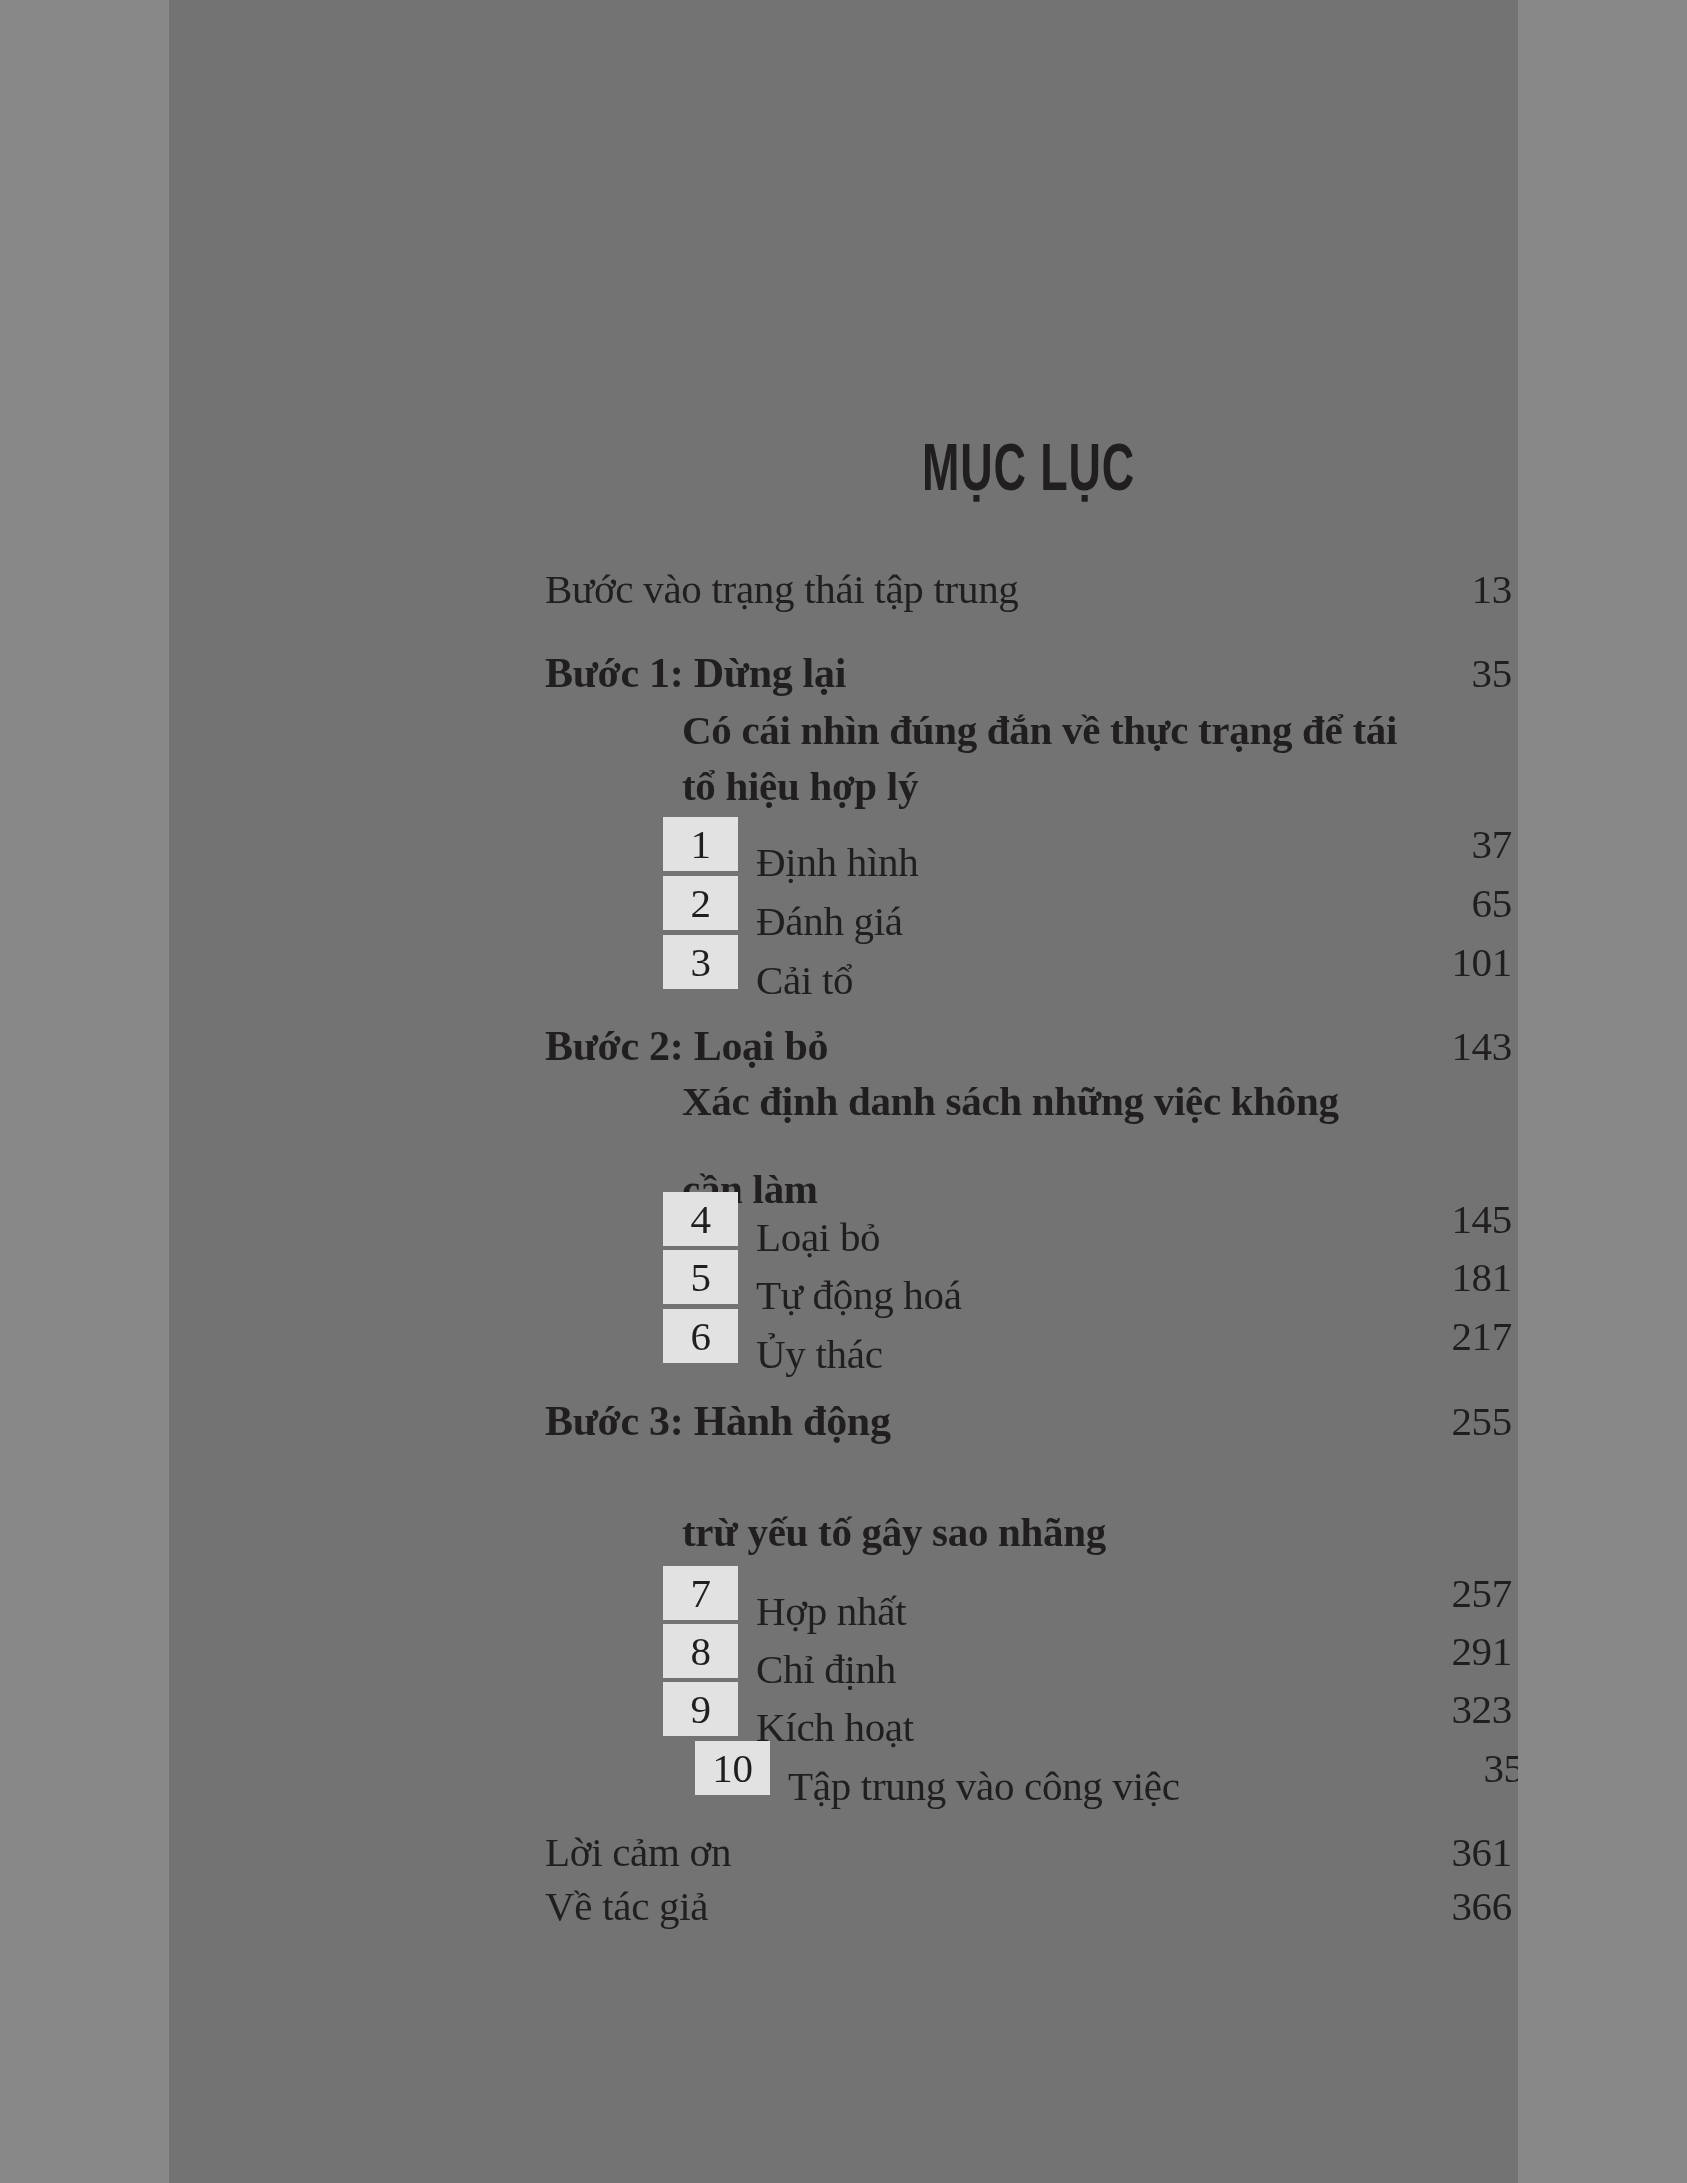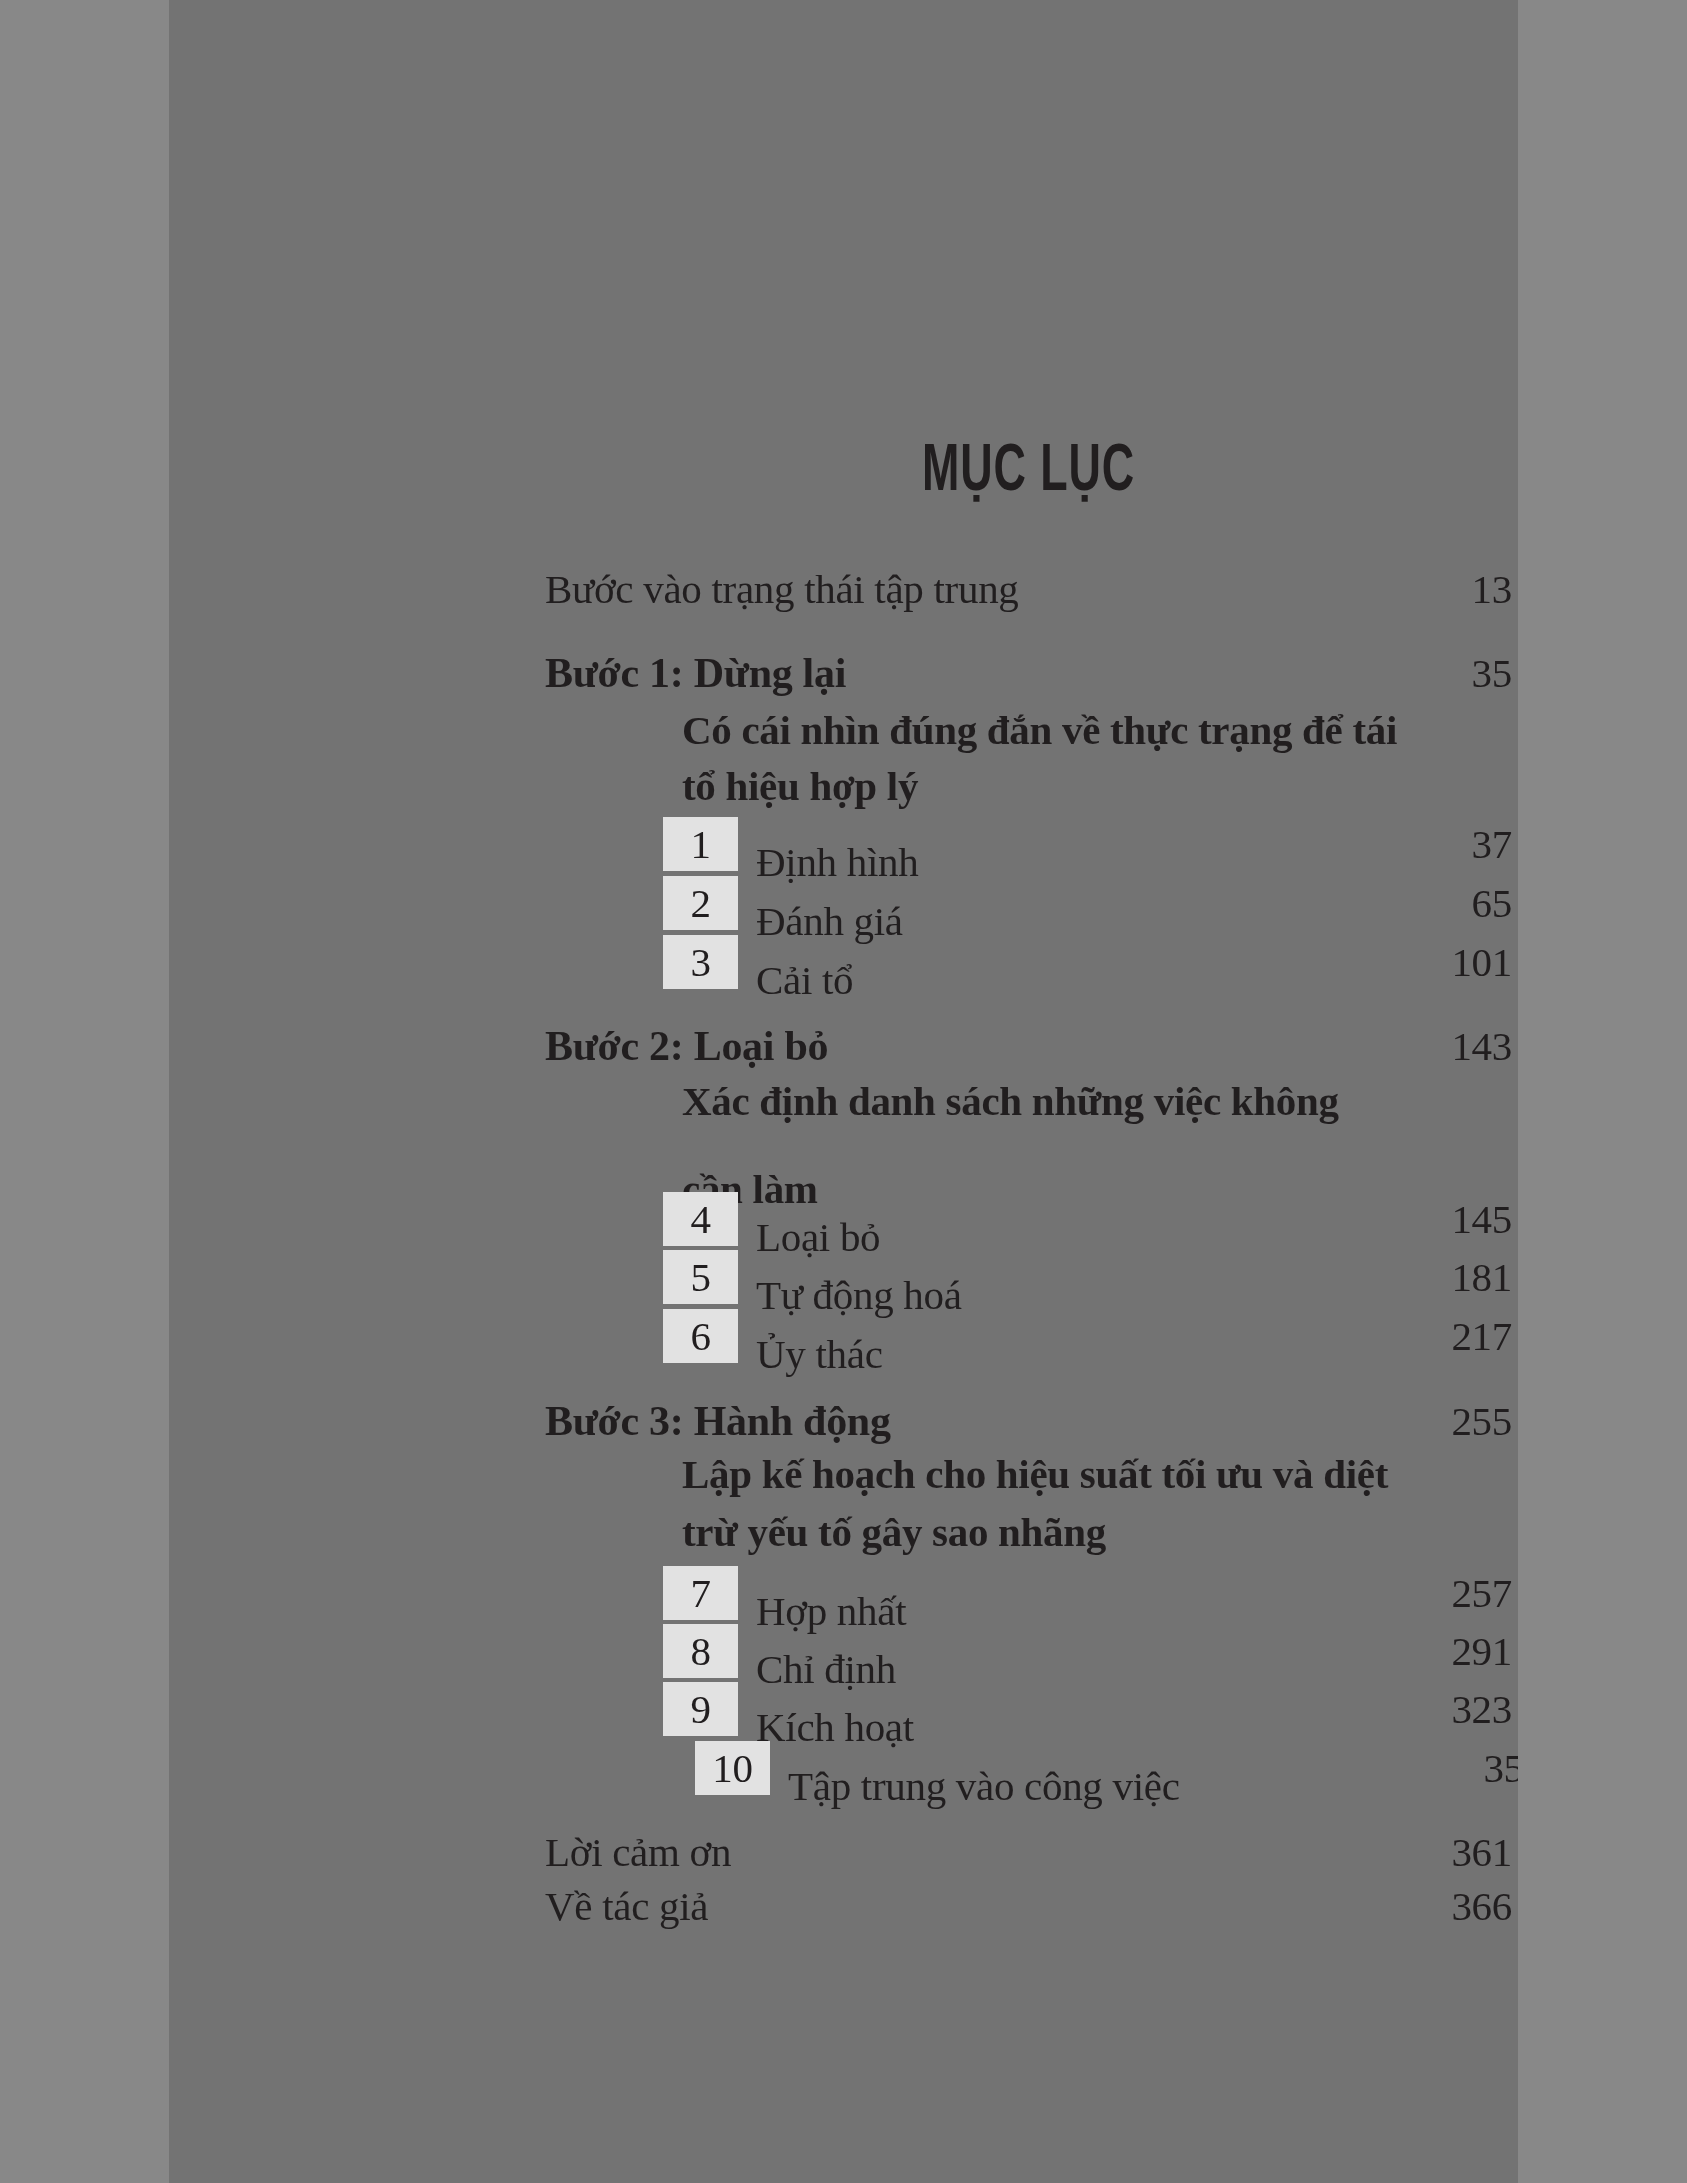--- a/index.html
+++ b/index.html
@@ -153,21 +153,20 @@
   <div class="chapter" id="row-c6">
     <span class="chnum">6</span>
     <span class="chtitle">Ủy thác</span>
     <span class="chpage">217</span>
   </div>
 
   <div class="flat" id="row-h3">
     <span class="lbl bold">Bước 3: Hành động</span>
     <span class="pg">255</span>
   </div>
-  <div class="subtitle" id="row-s3a">Lập kế hoạch cho hiệu suất tối ưu và diệt</div>
   <div class="subtitle" id="row-s3b">trừ yếu tố gây sao nhãng</div>
 
   <div class="chapter" id="row-c7">
     <span class="chnum">7</span>
     <span class="chtitle">Hợp nhất</span>
     <span class="chpage">257</span>
   </div>
   <div class="chapter" id="row-c8">
     <span class="chnum">8</span>
     <span class="chtitle">Chỉ định</span>

